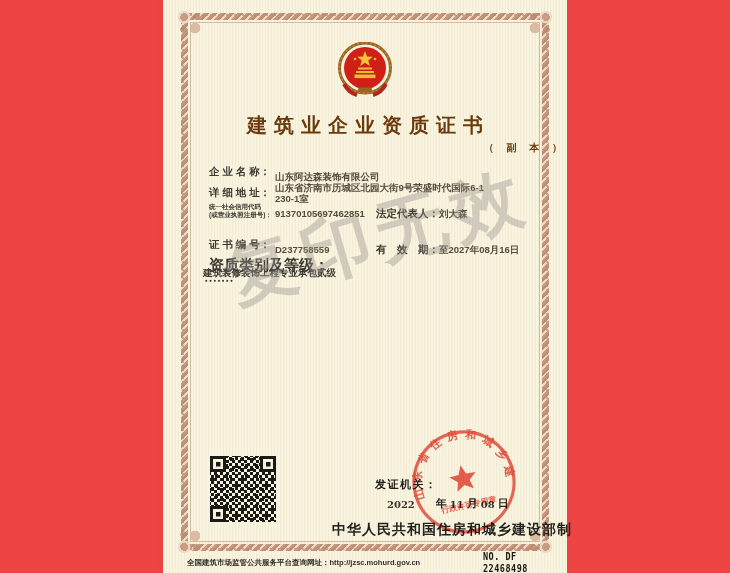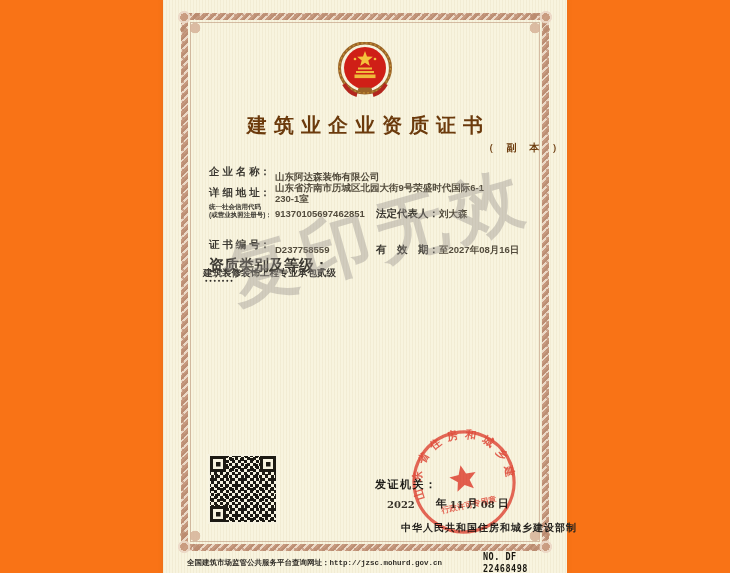--- a/index.html
+++ b/index.html
@@ -1,16 +1,16 @@
 <!DOCTYPE html>
 <html><head>
 <meta charset="utf-8">
 <style>
   html,body{margin:0;padding:0;background:#ffffff;}
-  .page{position:relative;width:730px;height:573px;background:#f97316;overflow:hidden;
+  .page{position:relative;width:730px;height:573px;background:#ef4444;overflow:hidden;
         font-family:"Liberation Sans","DejaVu Sans",sans-serif;}
   .paper{position:absolute;left:163px;top:0;width:404px;height:573px;background:#f8f4df;
          background-image:repeating-linear-gradient(90deg,rgba(226,215,183,.28) 0 1px,rgba(0,0,0,0) 1px 3px);
          box-shadow:0 0 5px rgba(120,100,70,.15);}
   .lace{position:absolute;left:18px;right:18px;top:13px;bottom:22px;
         border:7px solid transparent;
         border-image:repeating-linear-gradient(135deg,#bc8f74 0 2px,#ecd9c7 2px 4px,#c79a7f 4px 6px) 7;}
   .lace::before{content:"";position:absolute;inset:2px;border:1px solid rgba(176,131,104,.5);}
   .lace::after{content:"";position:absolute;inset:-6px;border:2px dotted rgba(187,141,115,.65);}
   .corner{position:absolute;width:34px;height:34px;z-index:3;background:
@@ -45,23 +45,23 @@
   .qr{position:absolute;left:45px;top:454px;width:70px;height:70px;z-index:4;}
   .issuer{position:absolute;left:212px;top:477px;font-size:11px;font-weight:700;color:#1f1d19;
         letter-spacing:1.5px;z-index:5;}
   .seal{position:absolute;left:247px;top:428px;width:108px;height:108px;z-index:7;
         mix-blend-mode:multiply;opacity:.88;transform:rotate(-12deg);}
   .date-row{position:absolute;left:224px;top:496px;z-index:5;color:#2a2722;font-weight:700;
         font-size:11px;white-space:nowrap;}
   .d-num{font-family:"DejaVu Serif","Liberation Serif",serif;font-size:10px;color:#3a352c;position:relative;top:1px;}
   .d-y{margin-right:18px;}
   .d-u{margin:0 3px;}
-  .made-by{position:absolute;left:164px;top:521px;width:250px;text-align:right;font-size:10px;
+  .made-by{position:absolute;left:164px;top:521px;width:250px;text-align:center;font-size:14px;
         font-weight:700;letter-spacing:1px;color:#24221e;z-index:5;}
-  .footer-url{position:absolute;left:24px;top:558px;font-size:7.5px;font-weight:700;color:#33302a;z-index:4;font-family:Liberation Mono, monospace;}
+  .footer-url{position:absolute;left:24px;top:558px;font-size:7.5px;font-weight:700;color:#33302a;z-index:4;}
   .serial{position:absolute;left:320px;top:554px;font-size:8.5px;font-weight:700;letter-spacing:.5px;
         font-family:"DejaVu Sans Mono","Liberation Mono",monospace;color:#18160f;z-index:4;
         transform:scaleY(1.2);transform-origin:bottom left;}
 </style>
 </head>
 <body>
 
 <div class="page">
   <div class="paper">
 

